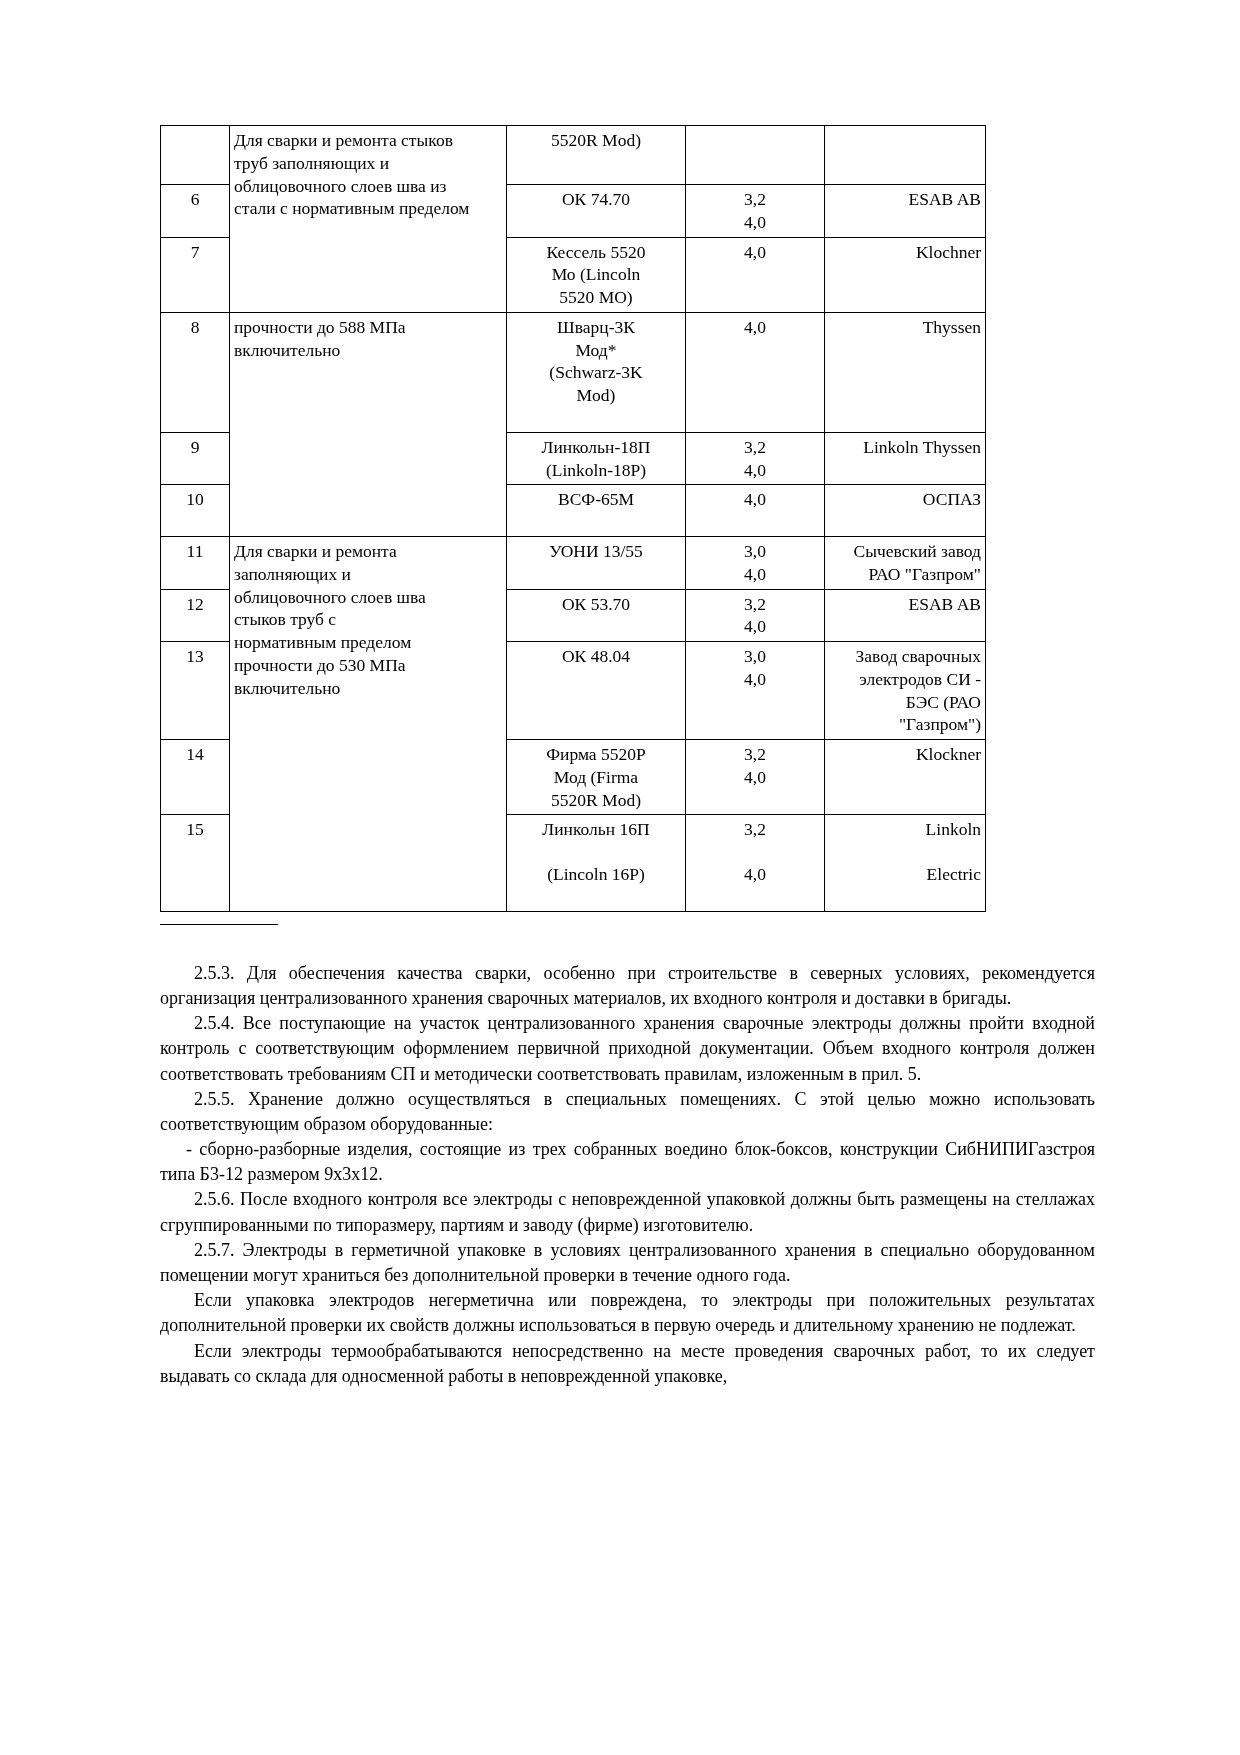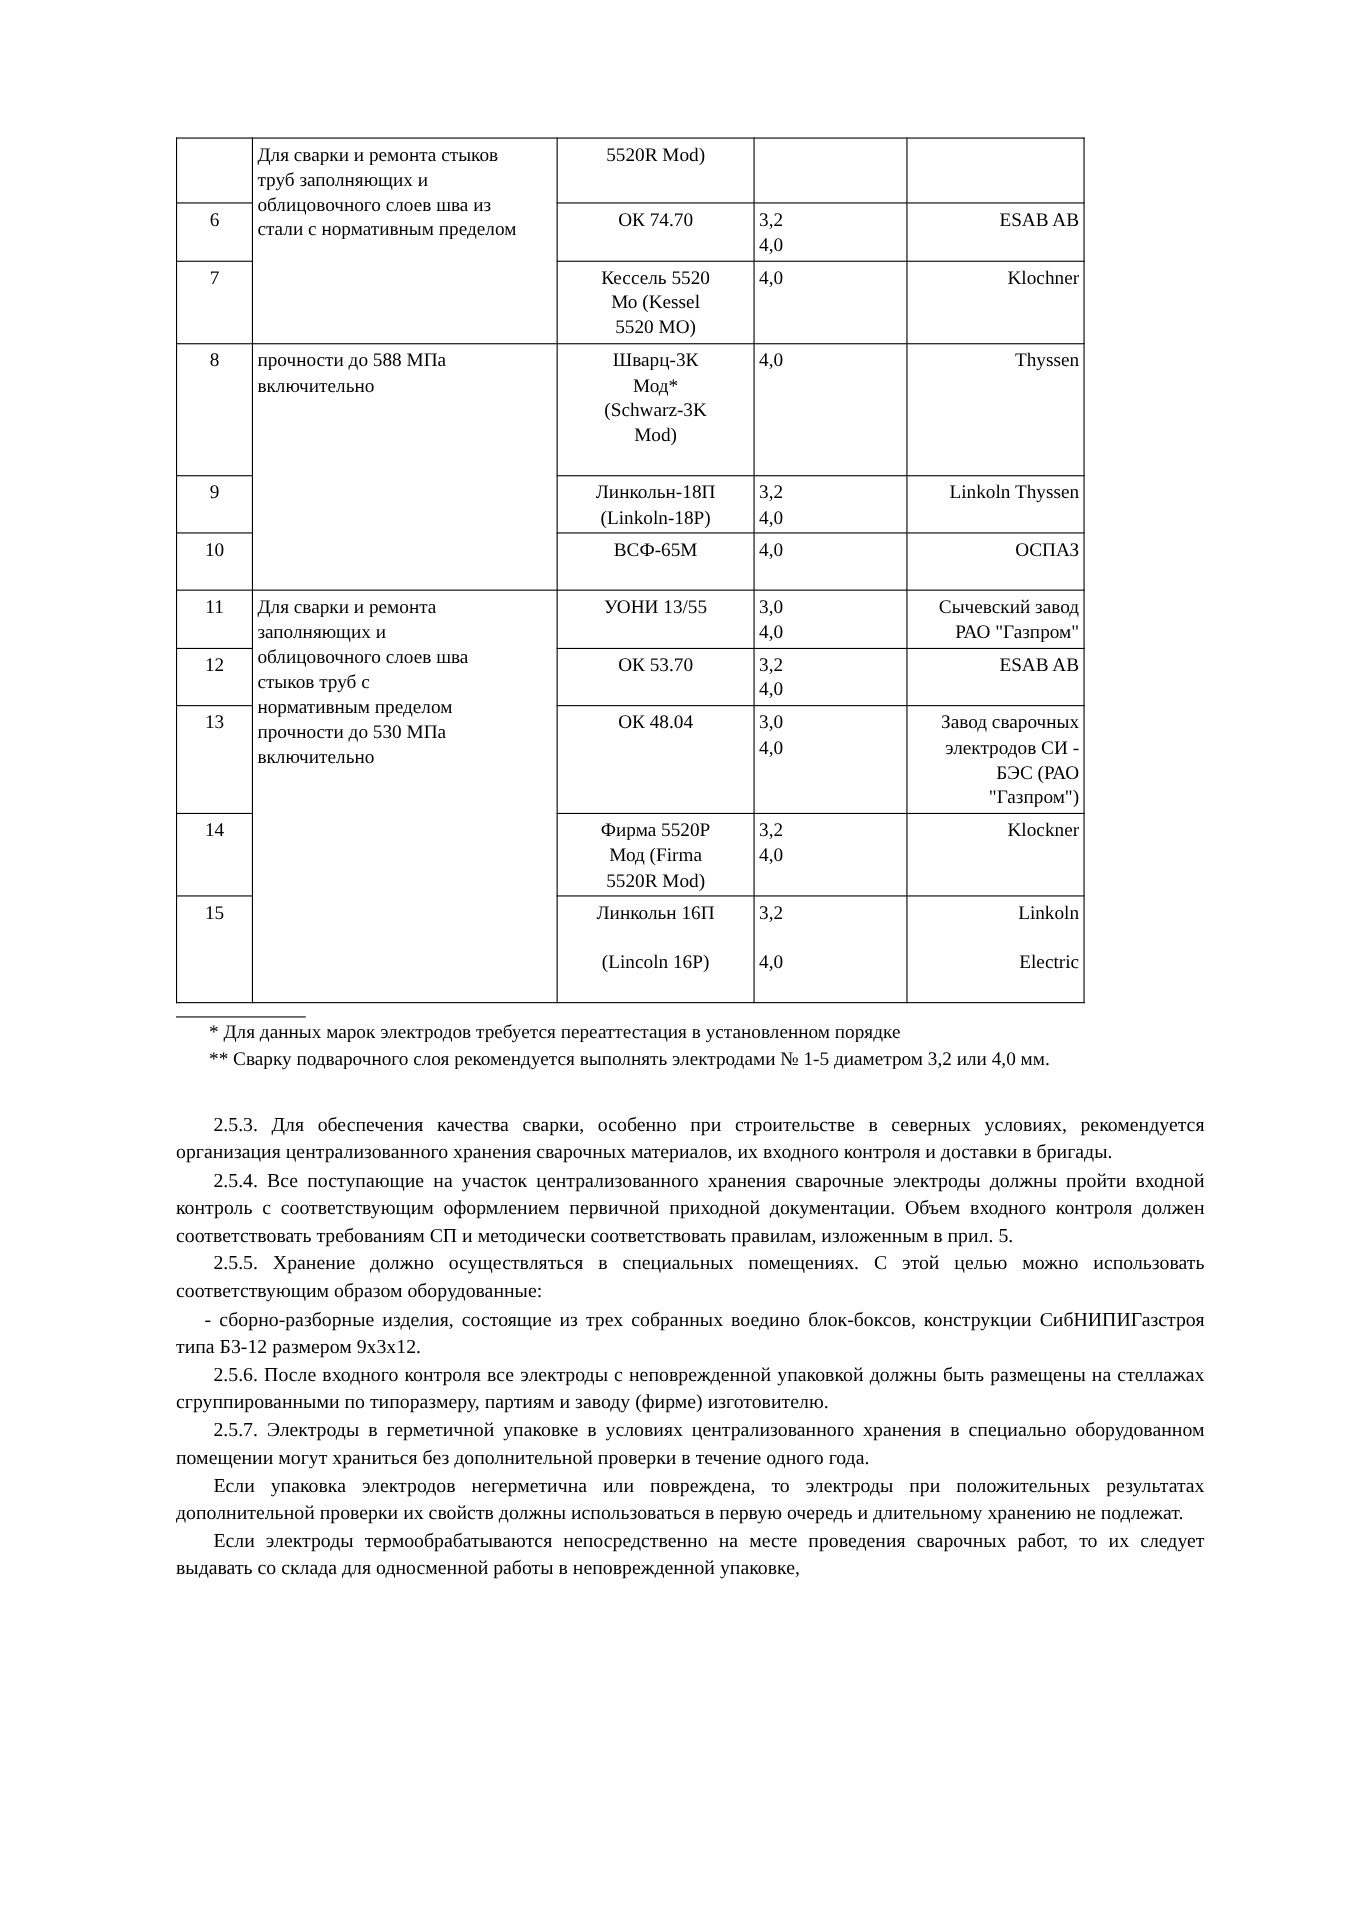--- a/index.html
+++ b/index.html
@@ -31,21 +31,21 @@
     line-height: 1.30;
   }
   table.spec td {
     border: 1px solid #000000;
     vertical-align: top;
     padding: 3px 4px 3px 4px;
   }
   td.c-num      { width: 60px;  text-align: center; }
   td.c-purpose  { width: 268px; text-align: left; padding-left: 7px; }
   td.c-brand    { width: 170px; text-align: center; }
-  td.c-dia      { width: 130px; text-align: left; }
+  td.c-dia      { width: 130px; text-align: center; }
   td.c-maker    { width: 152px; text-align: right; }
   td.tall-a  { height: 52px; }
   .ln { display: block; }
   .gap { display: block; height: 22px; }
 
   
   .fn-rule {
     width: 118px;
     height: 0;
     border-top: 1px solid #000000;
@@ -111,21 +111,21 @@
         </td>
         <td class="c-maker">
           <span class="ln">ESAB AB</span>
         </td>
       </tr>
 
       <tr>
         <td class="c-num">7</td>
         <td class="c-brand">
           <span class="ln">Кессель 5520</span>
-          <span class="ln">Мо (Kessel</span>
+          <span class="ln">Мо (Lincoln</span>
           <span class="ln">5520 MO)</span>
         </td>
         <td class="c-dia">
           <span class="ln">4,0</span>
         </td>
         <td class="c-maker">
           <span class="ln">Klochner</span>
         </td>
       </tr>
 
@@ -268,24 +268,20 @@
           <span class="gap"></span>
           <span class="ln">Electric</span>
         </td>
       </tr>
 
     </tbody>
   </table>
 
   <div class="fn-rule"></div>
 
-  <div class="footnotes">
-    <p>* Для данных марок электродов требуется переаттестация в установленном порядке</p>
-    <p>** Сварку подварочного слоя рекомендуется выполнять электродами № 1-5 диаметром 3,2 или 4,0 мм.</p>
-  </div>
 
   <div class="body-text">
     <p>2.5.3. Для обеспечения качества сварки, особенно при строительстве в северных условиях, рекомендуется организация централизованного хранения сварочных материалов, их входного контроля и доставки в бригады.</p>
     <p>2.5.4. Все поступающие на участок централизованного хранения сварочные электроды должны пройти входной контроль с соответствующим оформлением первичной приходной документации. Объем входного контроля должен соответствовать требованиям СП и методически соответствовать правилам, изложенным в прил. 5.</p>
     <p>2.5.5. Хранение должно осуществляться в специальных помещениях. С этой целью можно использовать соответствующим образом оборудованные:</p>
     <p class="dash">- сборно-разборные изделия, состоящие из трех собранных воедино блок-боксов, конструкции СибНИПИГазстроя типа Б3-12 размером 9х3х12.</p>
     <p>2.5.6. После входного контроля все электроды с неповрежденной упаковкой должны быть размещены на стеллажах сгруппированными по типоразмеру, партиям и заводу (фирме) изготовителю.</p>
     <p>2.5.7. Электроды в герметичной упаковке в условиях централизованного хранения в специально оборудованном помещении могут храниться без дополнительной проверки в течение одного года.</p>
     <p>Если упаковка электродов негерметична или повреждена, то электроды при положительных результатах дополнительной проверки их свойств должны использоваться в первую очередь и длительному хранению не подлежат.</p>
     <p>Если электроды термообрабатываются непосредственно на месте проведения сварочных работ, то их следует выдавать со склада для односменной работы в неповрежденной упаковке,</p>

